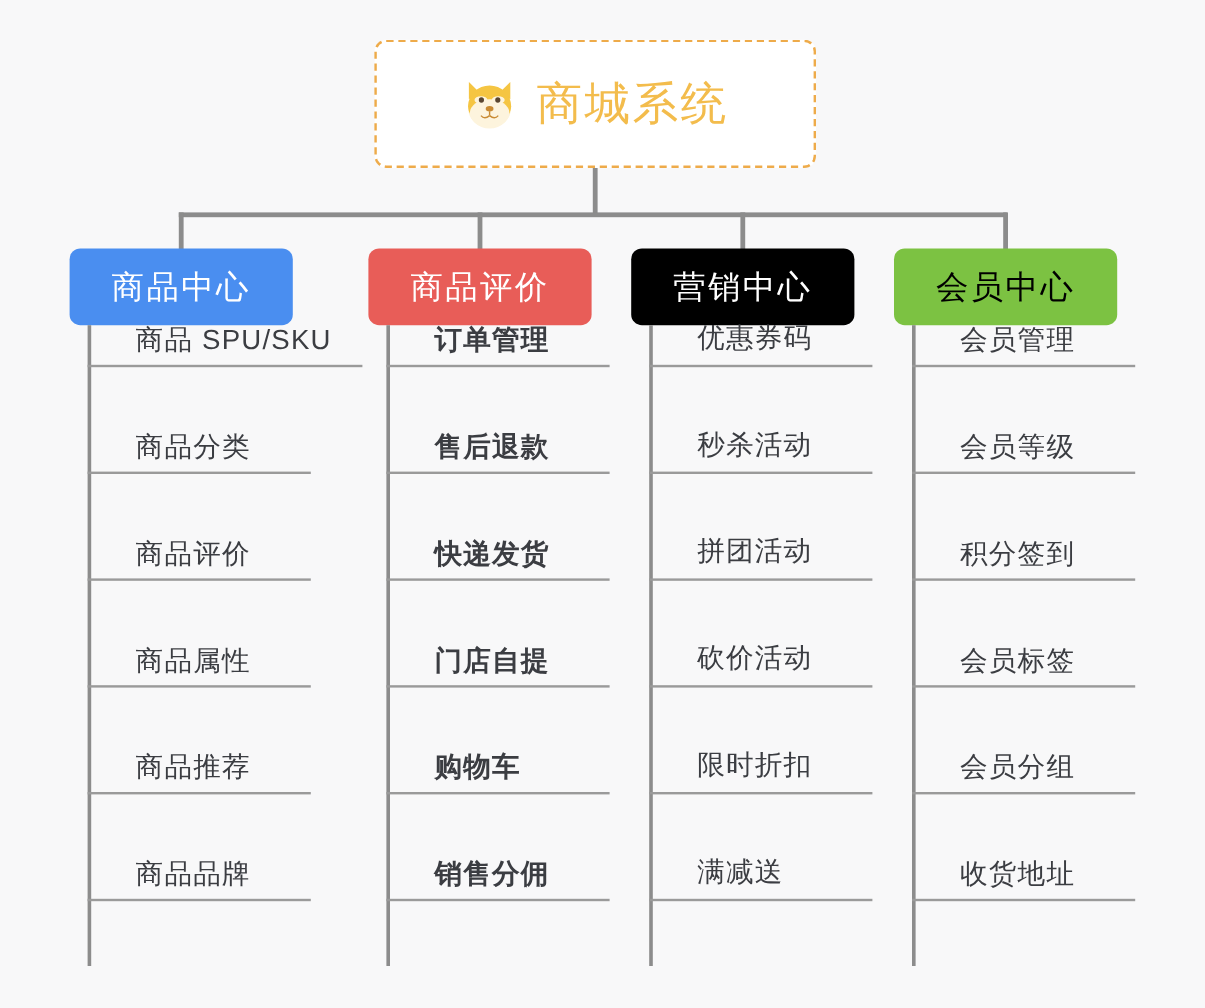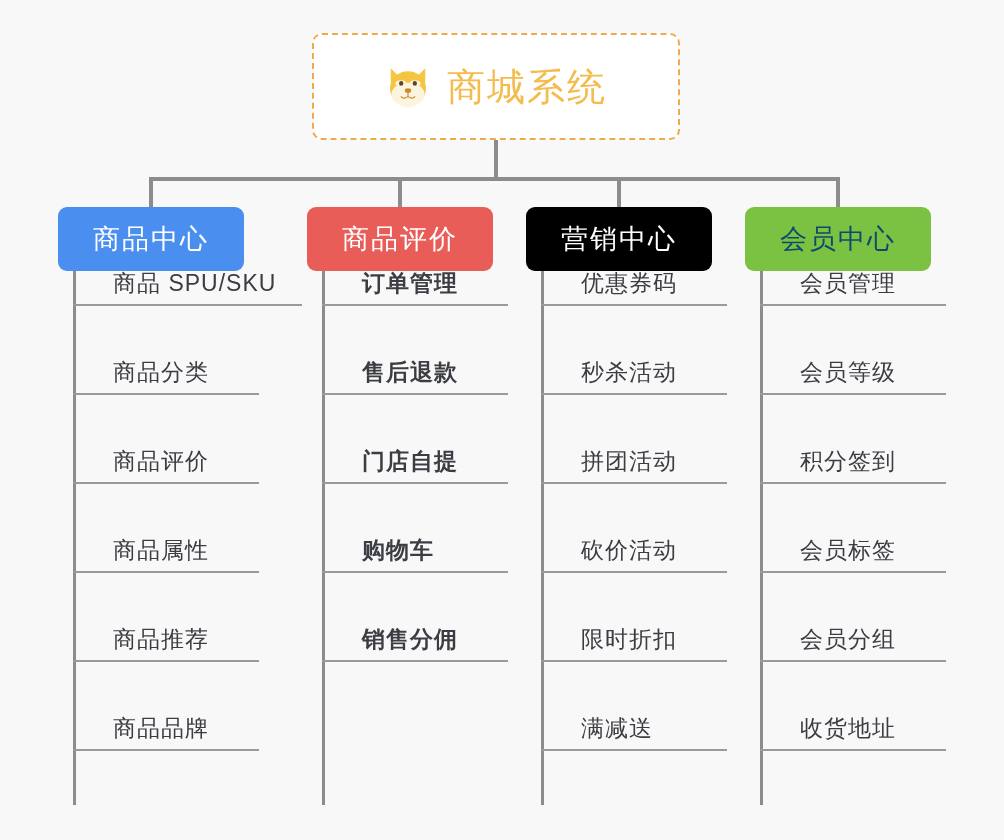--- a/index.html
+++ b/index.html
@@ -203,37 +203,40 @@
       </div>
       <div class="trunk" style="left: 322px; top: 271px; height: 534px;"></div>
       <div class="leaves" style="left: 322px; top: 271px; font-weight: bold;">
         <div class="leaf">
           <div class="leaf-inner"><span class="leaf-label">订单管理</span></div>
         </div>
         <div class="leaf">
           <div class="leaf-inner"><span class="leaf-label">售后退款</span></div>
         </div>
         <div class="leaf">
+          <div class="leaf-inner"><span class="leaf-label">快递发货</span></div>
+        </div>
+        <div class="leaf">
           <div class="leaf-inner"><span class="leaf-label">门店自提</span></div>
         </div>
         <div class="leaf">
           <div class="leaf-inner"><span class="leaf-label">购物车</span></div>
         </div>
         <div class="leaf">
           <div class="leaf-inner"><span class="leaf-label">销售分佣</span></div>
         </div>
       </div>
       <div class="head-drop" style="left: 617px;"></div>
       <div class="column" style="left: 526px;">
         <div class="col-head" style="background: #000000; color: rgb(255, 255, 255);">
           <span>营销中心</span>
         </div>
       </div>
       <div class="trunk" style="left: 541px; top: 271px; height: 534px;"></div>
-      <div class="leaves" style="left: 541px; top: 271px;">
+      <div class="leaves" style="left: 541px; top: 271px; font-family: Liberation Mono, monospace;">
         <div class="leaf">
           <div class="leaf-inner"><span class="leaf-label">优惠券码</span></div>
         </div>
         <div class="leaf">
           <div class="leaf-inner"><span class="leaf-label">秒杀活动</span></div>
         </div>
         <div class="leaf">
           <div class="leaf-inner"><span class="leaf-label">拼团活动</span></div>
         </div>
         <div class="leaf">
@@ -241,21 +244,21 @@
         </div>
         <div class="leaf">
           <div class="leaf-inner"><span class="leaf-label">限时折扣</span></div>
         </div>
         <div class="leaf">
           <div class="leaf-inner"><span class="leaf-label">满减送</span></div>
         </div>
       </div>
       <div class="head-drop" style="left: 836px;"></div>
       <div class="column" style="left: 745px;">
-        <div class="col-head" style="background: rgb(124, 194, 66); color: #0c4a6e;">
+        <div class="col-head" style="background: rgb(124, 194, 66); color: #000000;">
           <span>会员中心</span>
         </div>
       </div>
       <div class="trunk" style="left: 760px; top: 271px; height: 534px;"></div>
       <div class="leaves" style="left: 760px; top: 271px;">
         <div class="leaf">
           <div class="leaf-inner"><span class="leaf-label">会员管理</span></div>
         </div>
         <div class="leaf">
           <div class="leaf-inner"><span class="leaf-label">会员等级</span></div>

